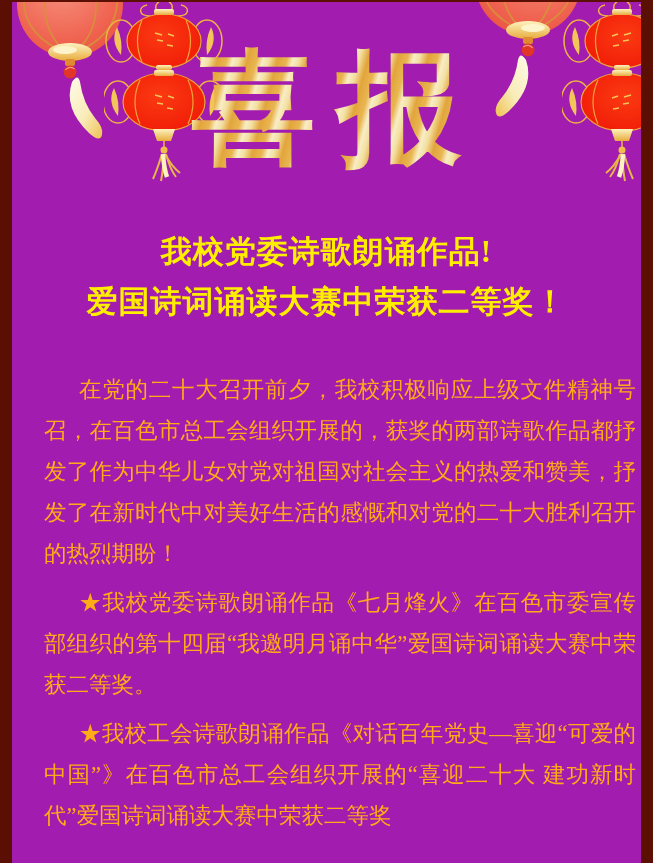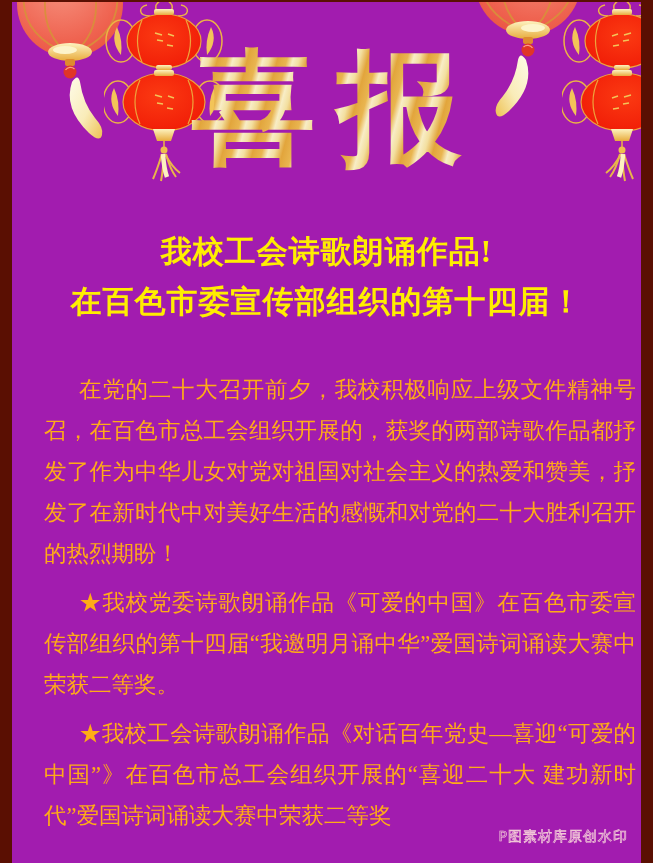--- a/index.html
+++ b/index.html
@@ -218,25 +218,24 @@
       <path d="M60,156 q-1,17 -3,27"></path>
       <path d="M62,156 q4,15 10,23"></path>
       <path d="M61,156 q7,13 15,19"></path>
     </g>
     <path d="M59,156 q1,15 4,23" stroke="#fdf2c0" stroke-width="4.5" fill="none"></path>
   </svg>
 
   <h1 class="title">喜报</h1>
 
   <div class="headline">
-    <div>我校工会诗歌朗诵作品!</div>
-    <div>在百色市委宣传部组织的第十四届！</div>
+    <div>我校党委诗歌朗诵作品!</div>
+    <div>爱国诗词诵读大赛中荣获二等奖！</div>
   </div>
 
   <div class="body-text">
     <p>在党的二十大召开前夕，我校积极响应上级文件精神号召，在百色市总工会组织开展的，获奖的两部诗歌作品都抒发了作为中华儿女对党对祖国对社会主义的热爱和赞美，抒发了在新时代中对美好生活的感慨和对党的二十大胜利召开的热烈期盼！</p>
-    <p>★我校党委诗歌朗诵作品《可爱的中国》在百色市委宣传部组织的第十四届“我邀明月诵中华”爱国诗词诵读大赛中荣获二等奖。</p>
+    <p>★我校党委诗歌朗诵作品《七月烽火》在百色市委宣传部组织的第十四届“我邀明月诵中华”爱国诗词诵读大赛中荣获二等奖。</p>
     <p>★我校工会诗歌朗诵作品《对话百年党史—喜迎“可爱的中国”》在百色市总工会组织开展的“喜迎二十大 建功新时代”爱国诗词诵读大赛中荣获二等奖</p>
   </div>
 
-  <div class="watermark">P图素材库原创水印</div>
 
 </div>
 
 </body></html>

